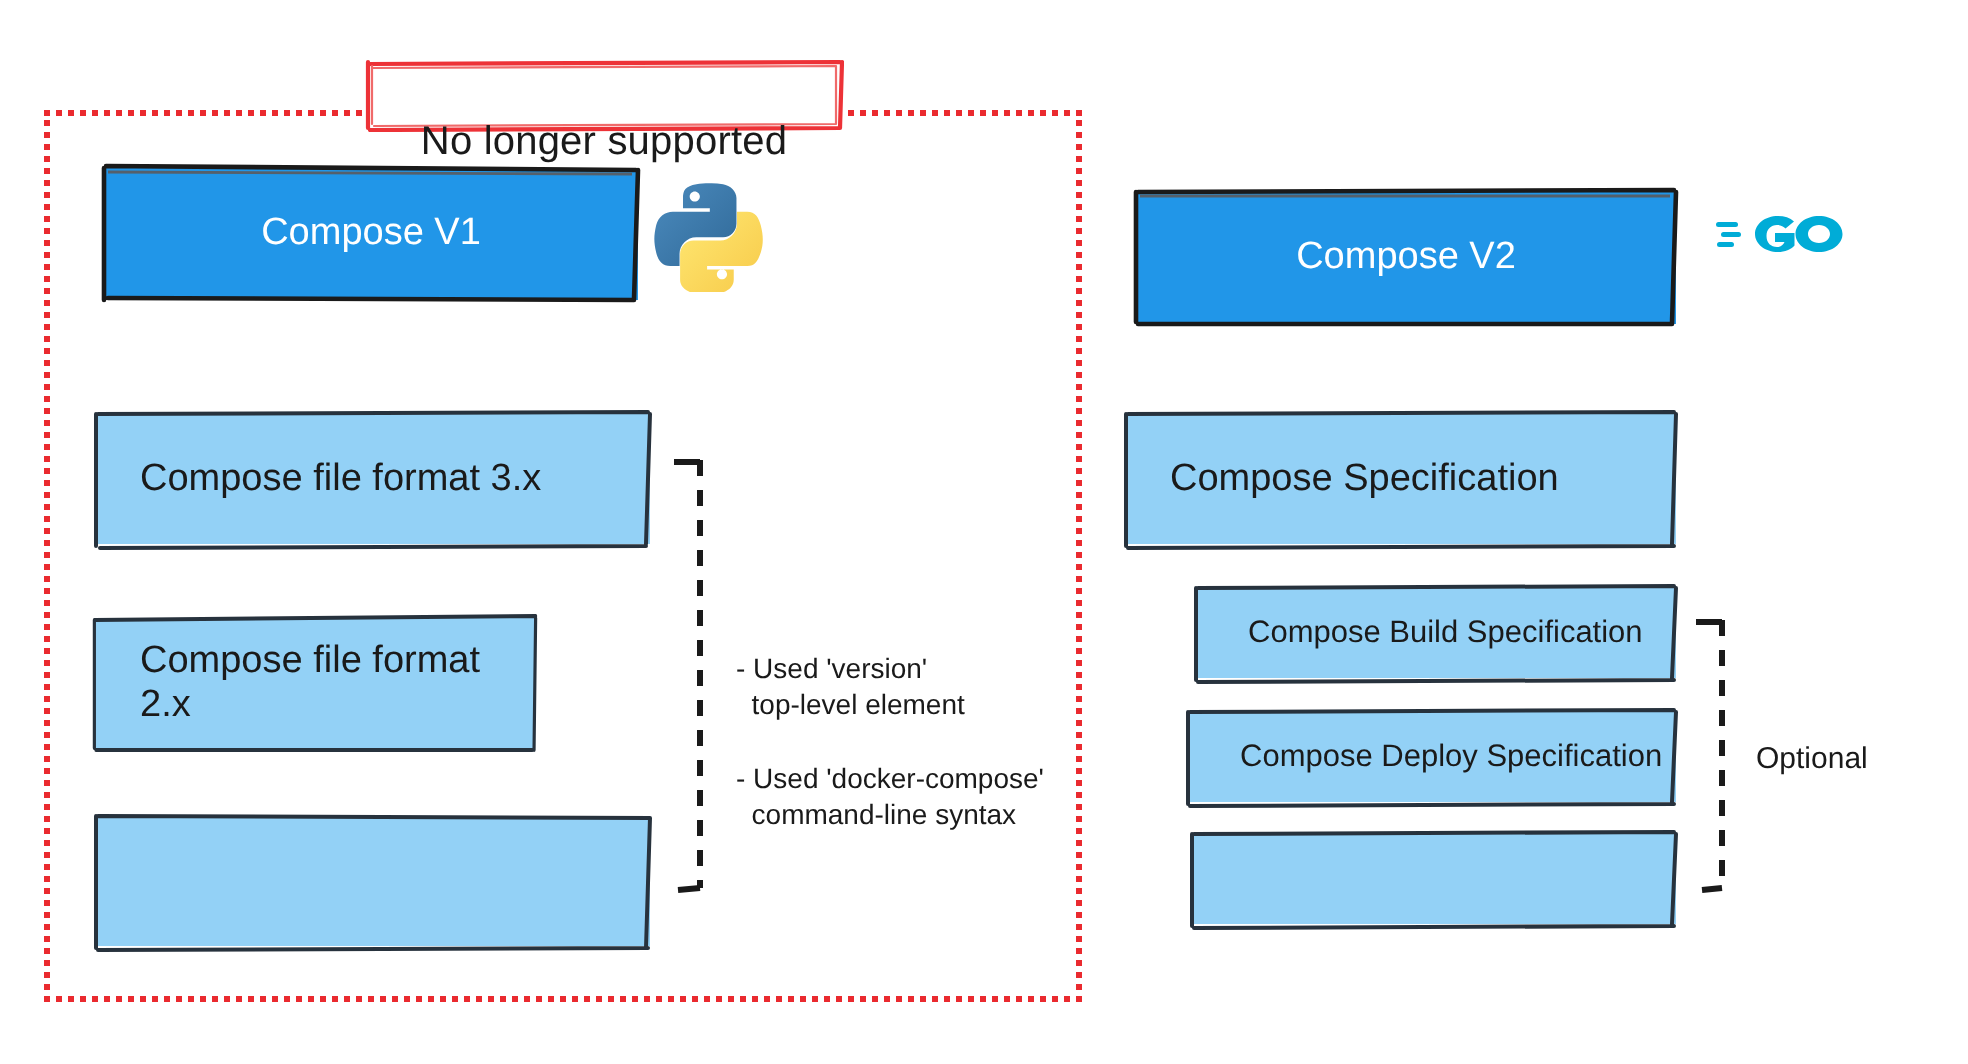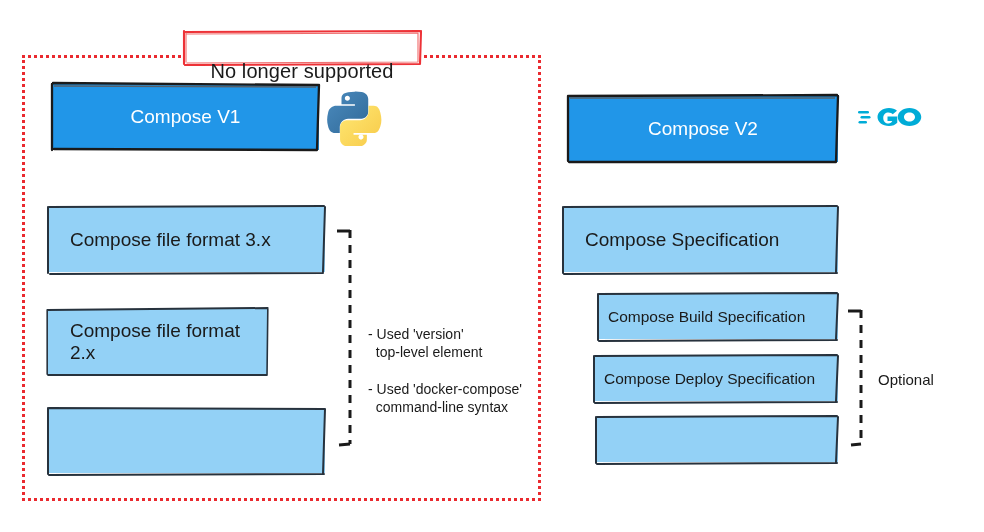--- a/index.html
+++ b/index.html
@@ -98,21 +98,21 @@
   .box-spec .lbl {
     color: #1a1a1a;
     font-size: 19px;
     padding-left: 22px;
     text-align: left;
   }
   .box-small .fill { background: #93d1f6; }
   .box-small .lbl {
     color: #1a1a1a;
     font-size: 15.5px;
-    padding-left: 10px;
+    padding-left: 26px;
     text-align: left;
   }
 
   
   .annot {
     position: absolute;
     font-size: 14px;
     color: #1a1a1a;
     line-height: 17px;
     white-space: pre;

